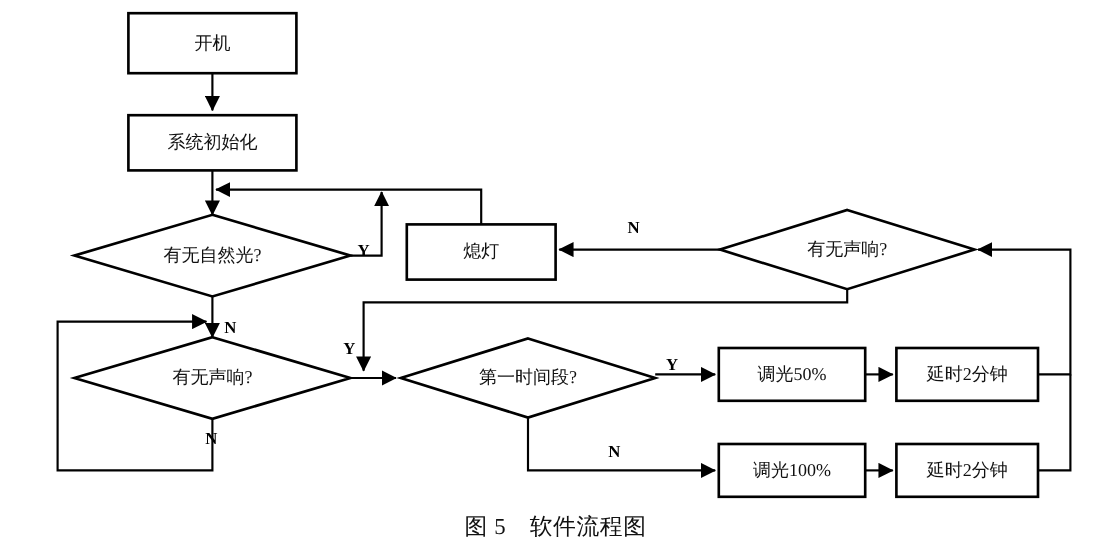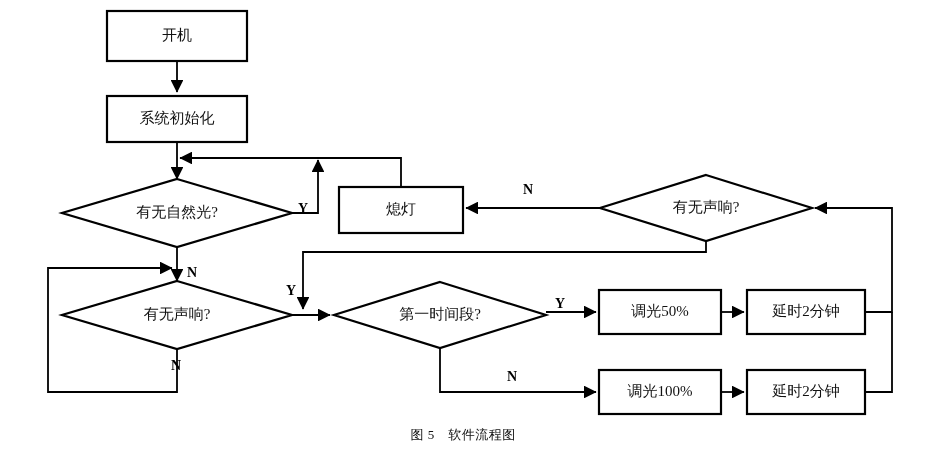--- a/index.html
+++ b/index.html
@@ -55,21 +55,21 @@
     fill: #000000;
     text-anchor: middle;
     dominant-baseline: middle;
   }
   .caption {
     position: absolute;
     left: 0;
     width: 926px;
     text-align: center;
     font-family: "Liberation Serif", "DejaVu Serif", serif;
-    font-size: 13px;
+    font-size: 19px;
     color: #111111;
     letter-spacing: 0.5px;
   }
 </style>
 </head>
 <body>
 
 <div id="page">
 
   <svg id="flow-svg" viewBox="0 0 926 460">

